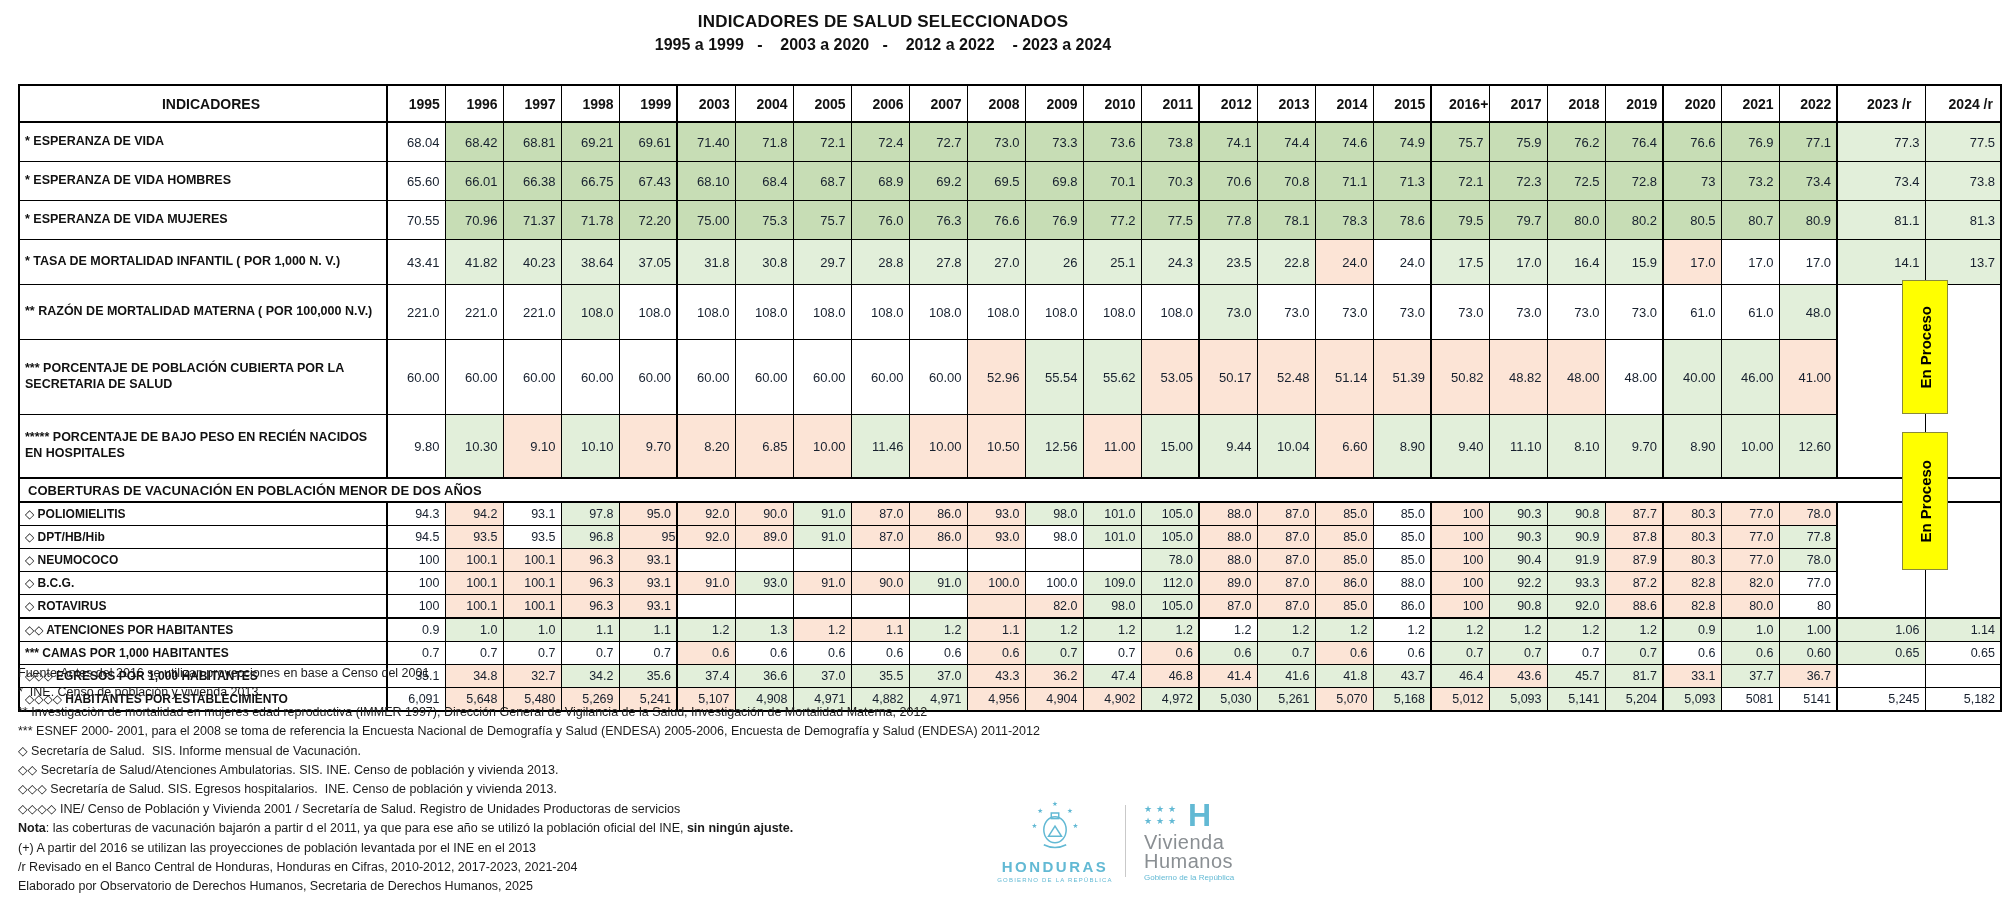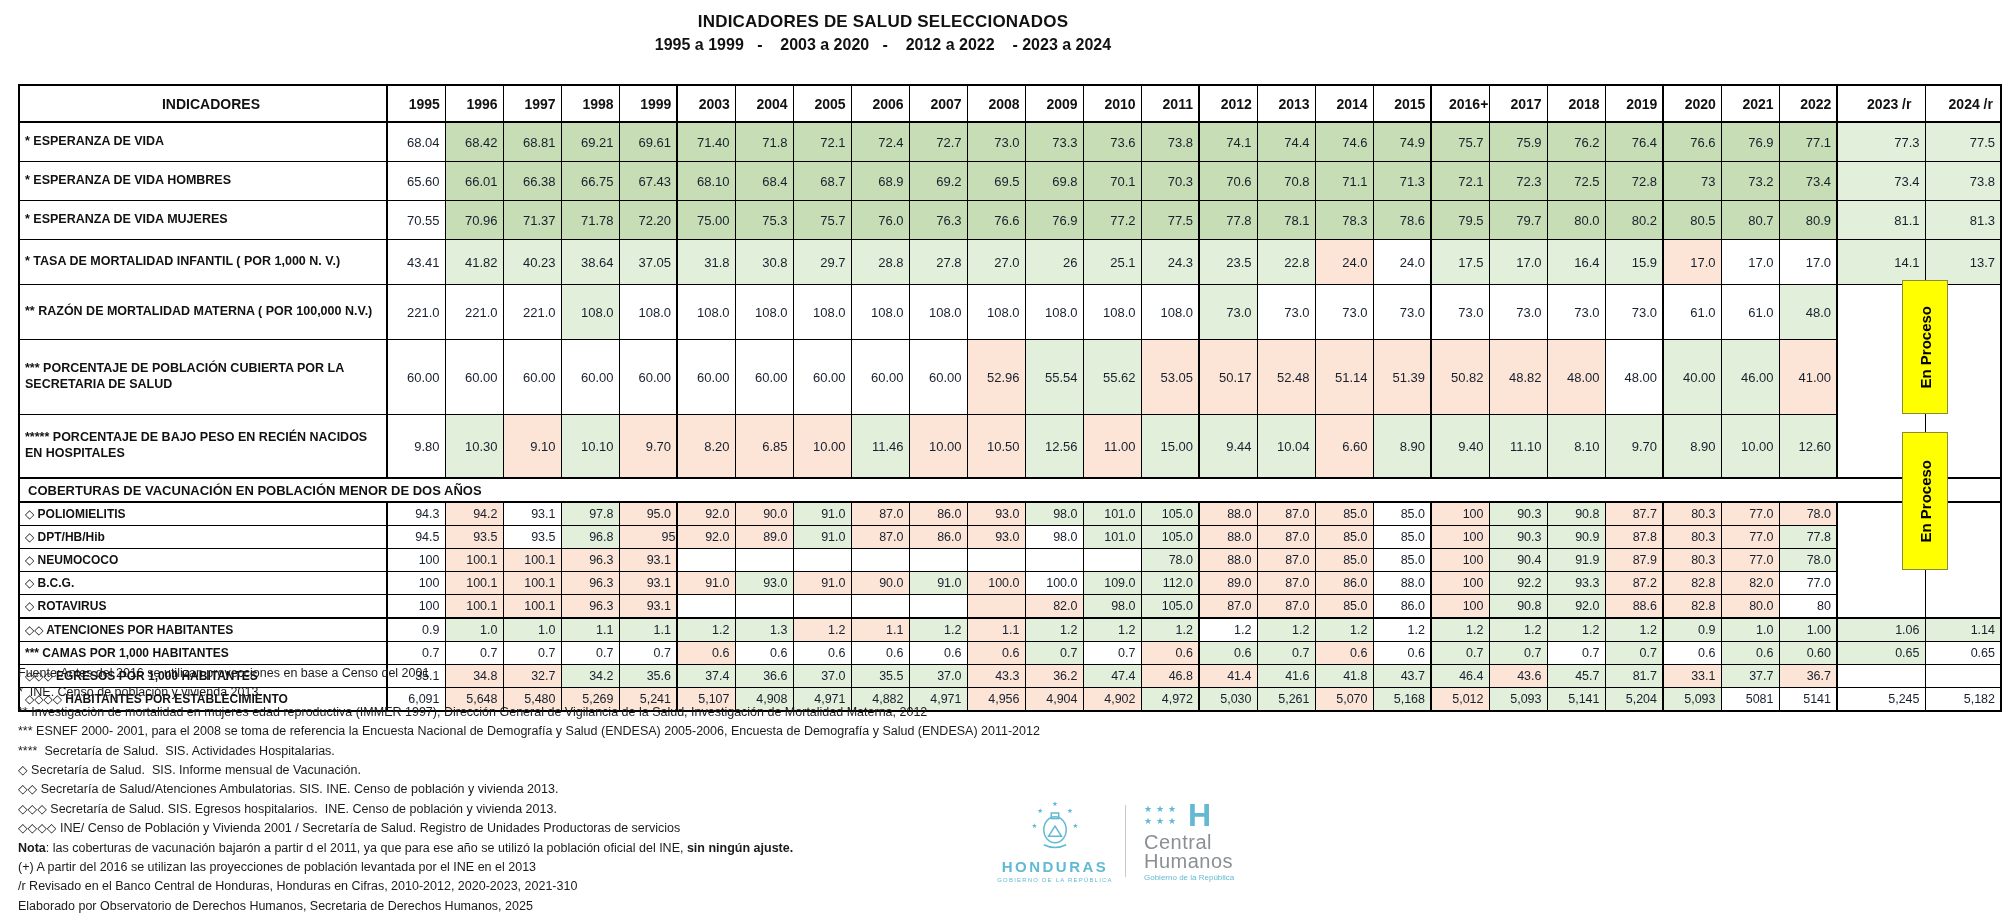--- a/index.html
+++ b/index.html
@@ -609,28 +609,27 @@
   <div class="enp enp2">
     <span>En Proceso</span>
   </div>
 </div>
 
 <div class="footnotes" id="footnotes">
     <div class="footnote-line"><span>Fuente:Antes del 2016 se utilizan proyecciones en base a Censo del 2001</span></div>
     <div class="footnote-line"><span>*  INE. Censo de población y vivienda 2013.</span></div>
     <div class="footnote-line"><span>** Investigaciòn de mortalidad en mujeres edad reproductiva (IMMER 1997), Dirección General de Vigilancia de la Salud, Investigación de Mortalidad Materna, 2012</span></div>
     <div class="footnote-line"><span>*** ESNEF 2000- 2001, para el 2008 se toma de referencia la Encuesta Nacional de Demografía y Salud (ENDESA) 2005-2006, Encuesta de Demografía y Salud (ENDESA) 2011-2012</span></div>
-    <div class="footnote-line"><span>****  Secretaría de Salud.  SIS. Actividades Hospitalarias.</span></div>
     <div class="footnote-line"><span>◇ Secretaría de Salud.  SIS. Informe mensual de Vacunación.</span></div>
     <div class="footnote-line"><span>◇◇ Secretaría de Salud/Atenciones Ambulatorias. SIS. INE. Censo de población y vivienda 2013.</span></div>
     <div class="footnote-line"><span>◇◇◇ Secretaría de Salud. SIS. Egresos hospitalarios.  INE. Censo de población y vivienda 2013.</span></div>
     <div class="footnote-line"><span>◇◇◇◇ INE/ Censo de Población y Vivienda 2001 / Secretaría de Salud. Registro de Unidades Productoras de servicios</span></div>
     <div class="footnote-line"><b>Nota</b><span>: las coberturas de vacunación bajarón a partir d el 2011, ya que para ese año se utilizó la población oficial del INE, </span><b>sin ningún ajuste.</b></div>
     <div class="footnote-line"><span>(+) A partir del 2016 se utilizan las proyecciones de población levantada por el INE en el 2013</span></div>
-    <div class="footnote-line"><span>/r Revisado en el Banco Central de Honduras, Honduras en Cifras, 2010-2012, 2020-2023, 2021-310</span></div>
+    <div class="footnote-line"><span>/r Revisado en el Banco Central de Honduras, Honduras en Cifras, 2010-2012, 2017-2023, 2021-204</span></div>
     <div class="footnote-line"><span>Elaborado por Observatorio de Derechos Humanos, Secretaria de Derechos Humanos, 2025</span></div>
   </div>
 
 <div class="logos">
   <div class="logo-hn">
     <svg width="56" height="58" viewBox="0 0 60 62">
       <g fill="none" stroke="#62b9d4" stroke-width="1.6">
         <ellipse cx="30" cy="34" rx="12" ry="14"></ellipse>
         <path d="M23 41 L30 30 L37 41 Z"></path>
         <path d="M18 50 Q30 56 42 50"></path>
@@ -654,18 +653,18 @@
         <span>★</span>
           <span>★</span>
           <span>★</span>
           <span>★</span>
           <span>★</span>
           <span>★</span>
       </div>
       <div class="dh-h" style="color:#62b9d4">H</div>
     </div>
     <div class="dh-name">
-      <span>Central</span><br>
+      <span>Vivienda</span><br>
       <span>Humanos</span>
     </div>
     <div class="dh-tag" style="color:#62b9d4">Gobierno de la República</div>
   </div>
 </div>
 
 </body></html>

